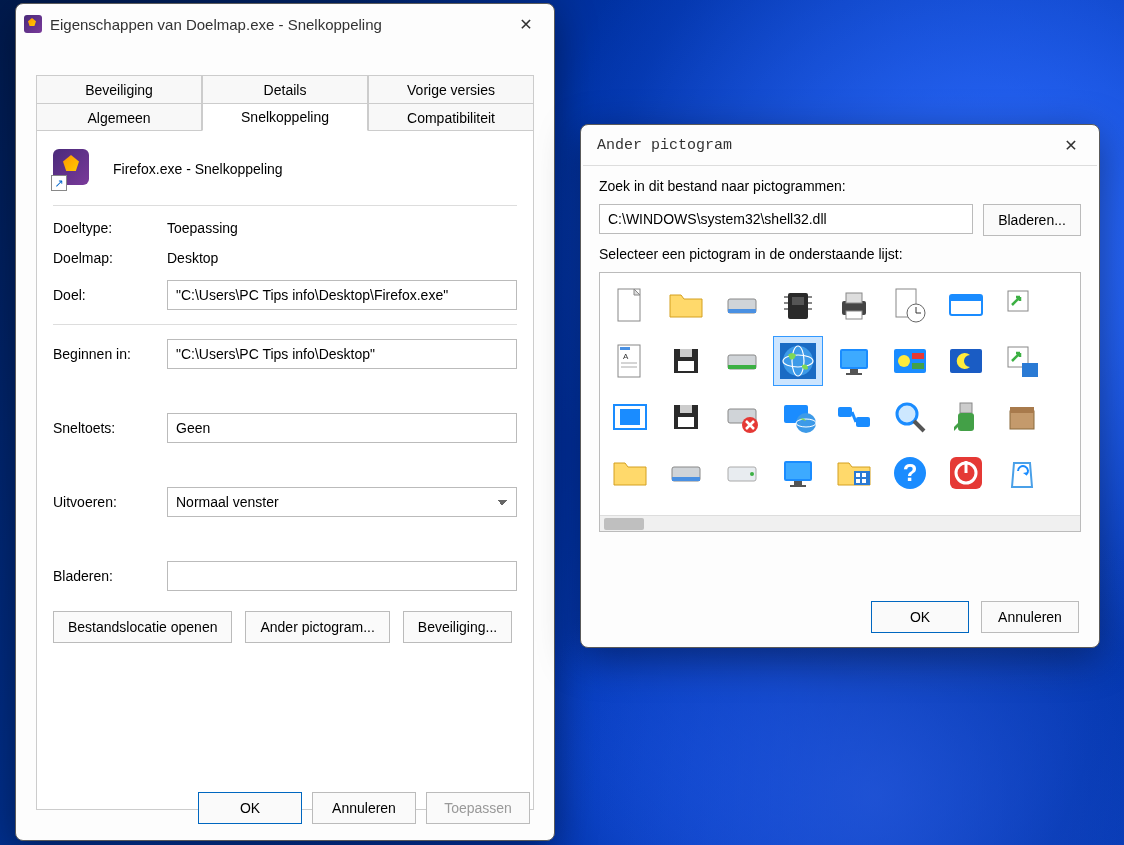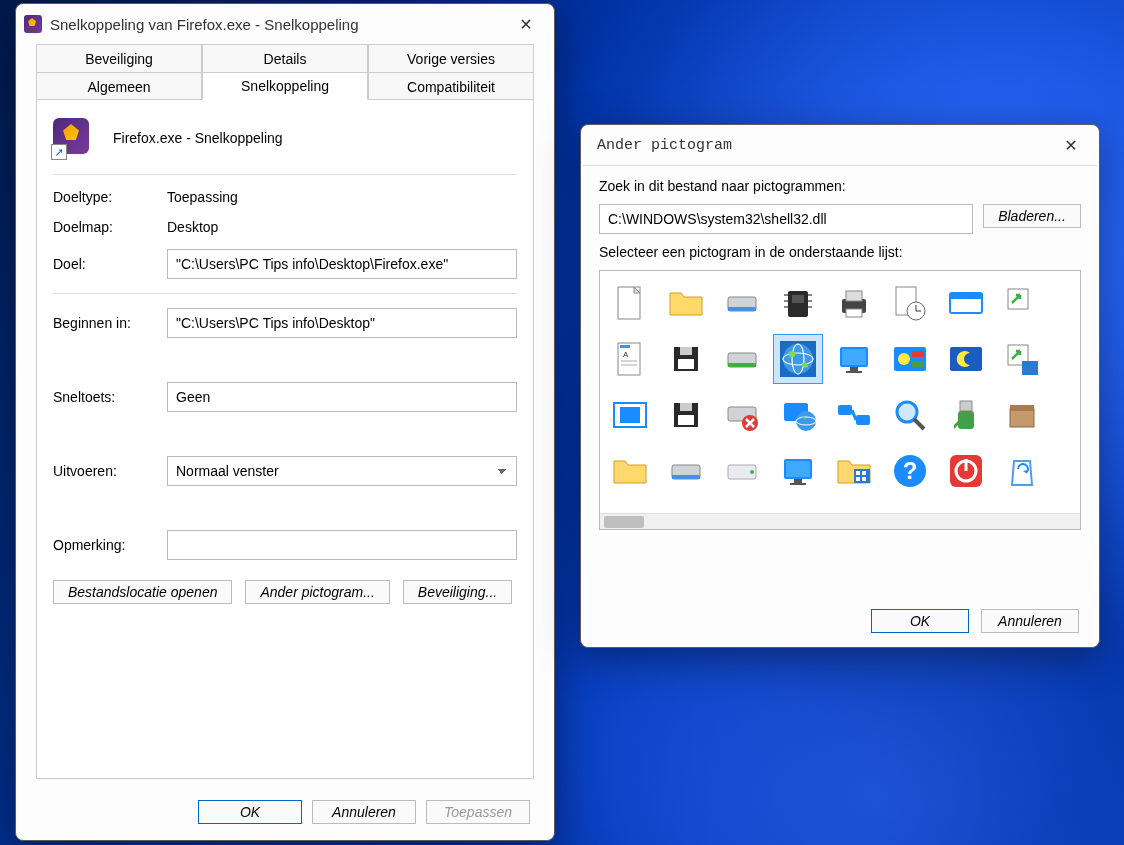--- a/index.html
+++ b/index.html
@@ -64,21 +64,21 @@
   .tabs {
     display: flex; flex-wrap: wrap; width: 500px;
     font-size: 14px;
   }
   .tabs .tab {
     height: 28px; display: flex; align-items: center; justify-content: center;
     border: 1px solid #ccc; border-bottom: none;
     background: #f8f8f8;
     cursor: pointer;
   }
-  .tabs .row1 .tab { width: 166px; }
+  .tabs .row1 .tab { width: 166px; margin-top: 31px; }
   .tabs .row2 .tab { width: 166px; }
   .tabs .tab.active {
     background: #fff; border-bottom: 1px solid #fff;
     position: relative; z-index: 2;
   }
   .tab-row { display: flex; }
   .tab-content {
     border: 1px solid #ccc; border-top: 1px solid #ccc;
     margin-top: -1px;
     padding: 18px 16px 16px 16px;
@@ -121,26 +121,25 @@
   .frow .fval { flex: 1; font-size: 14px; }
   .frow input[type=text], .frow select {
     flex: 1; height: 30px; padding: 0 8px;
     border: 1px solid #bbb; font-size: 14px;
     font-family: inherit; background: #fff;
   }
   .frow select { appearance: none; padding-right: 24px; background-image: linear-gradient(45deg, transparent 50%, #666 50%), linear-gradient(135deg, #666 50%, transparent 50%); background-position: calc(100% - 14px) 12px, calc(100% - 9px) 12px; background-size: 5px 5px, 5px 5px; background-repeat: no-repeat; }
 
   .btnrow { display: flex; gap: 13px; }
   .btn {
-    height: 24px; padding: 0 14px;
+    height: 32px; padding: 0 14px;
     border: 1px solid #bbb; background: #fafafa;
     font-size: 14px; cursor: pointer;
     display: inline-flex; align-items: center; justify-content: center;
     font-family: inherit;
-    font-style: italic;
   }
   .btn.primary { border-color: #0067c0; }
   .btn.disabled { color: #999; }
 
   .bottom-btns {
     position: absolute; bottom: 16px; right: 24px; display: flex; gap: 10px;
   }
   .bottom-btns .btn { width: 104px; }
 
   
@@ -196,21 +195,21 @@
 </head>
 <body>
 
 <div class="bg"></div>
 
 <div class="dialog dlg1">
   <div class="titlebar">
     <span class="ticon">
         <span class="ff-mini"></span>
       </span>
-    <span class="title">Snelkoppeling van Firefox.exe - Snelkoppeling</span>
+    <span class="title">Eigenschappen van Doelmap.exe - Snelkoppeling</span>
     <div class="close">✕</div>
   </div>
 
   <div class="tabs-wrap">
     <div class="tabs">
       <div class="tab-row row1">
         <div class="tab">Beveiliging</div>
         <div class="tab">Details</div>
         <div class="tab">Vorige versies</div>
       </div>
@@ -254,21 +253,21 @@
           <div class="flabel">Sneltoets:</div>
           <input type="text" value="Geen" style="">
         </div>
         <div class="frow">
           <div class="flabel">Uitvoeren:</div>
           <select>
             <option>Normaal venster</option>
           </select>
         </div>
         <div class="frow">
-          <div class="flabel">Opmerking:</div>
+          <div class="flabel">Bladeren:</div>
           <input type="text" value="" style="">
         </div>
       </div>
 
       <div class="btnrow">
         <button class="btn">Bestandslocatie openen</button>
         <button class="btn">Ander pictogram...</button>
         <button class="btn">Beveiliging...</button>
       </div>
     </div>

